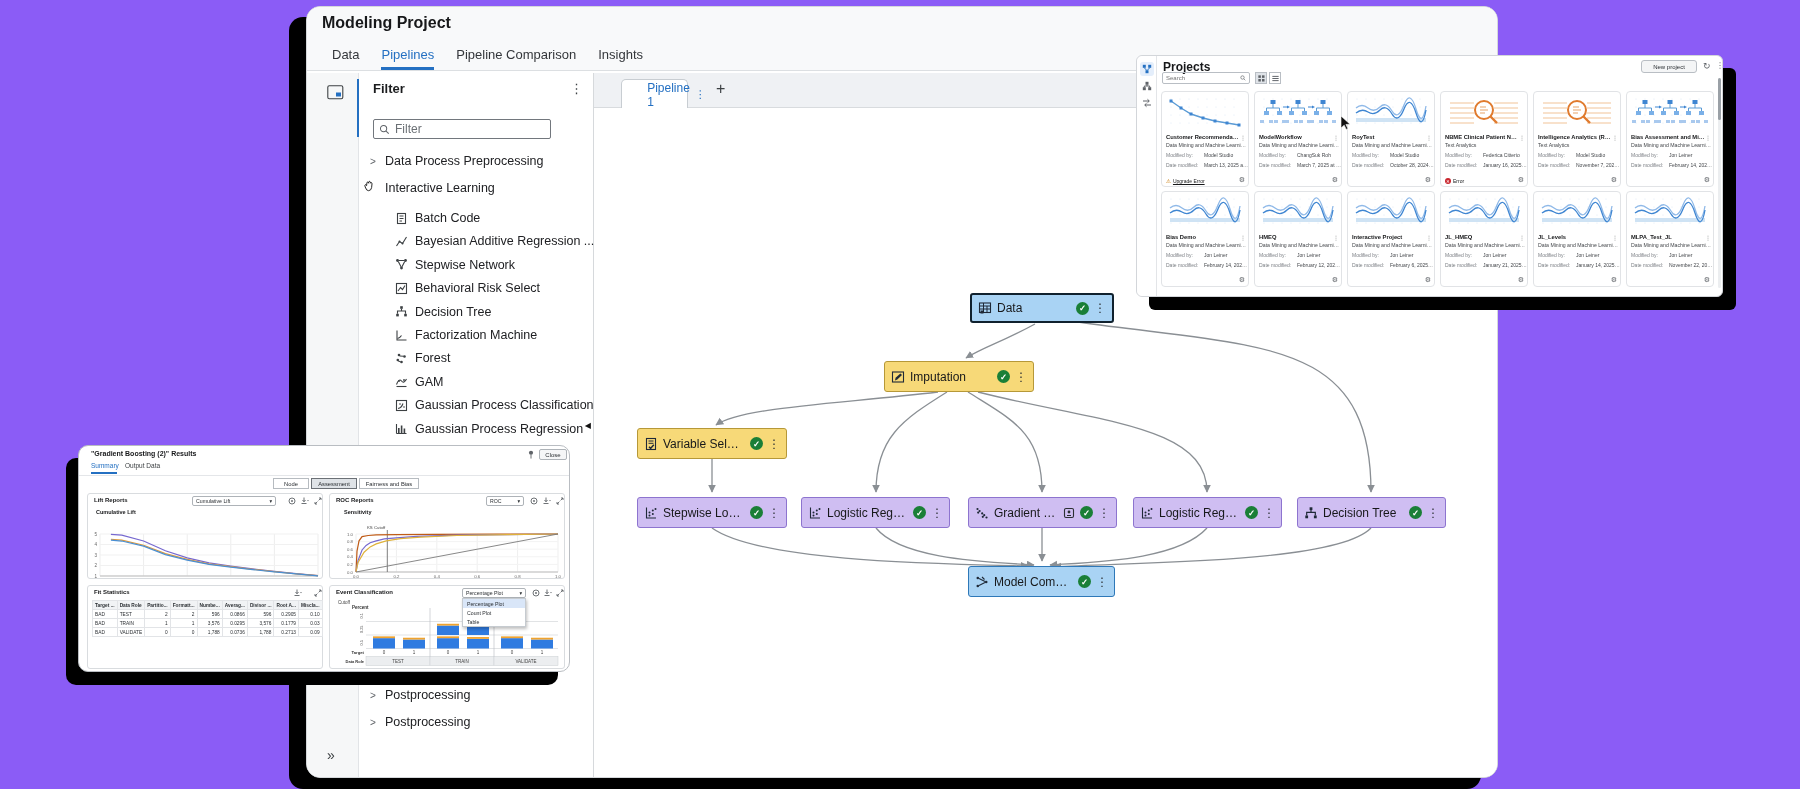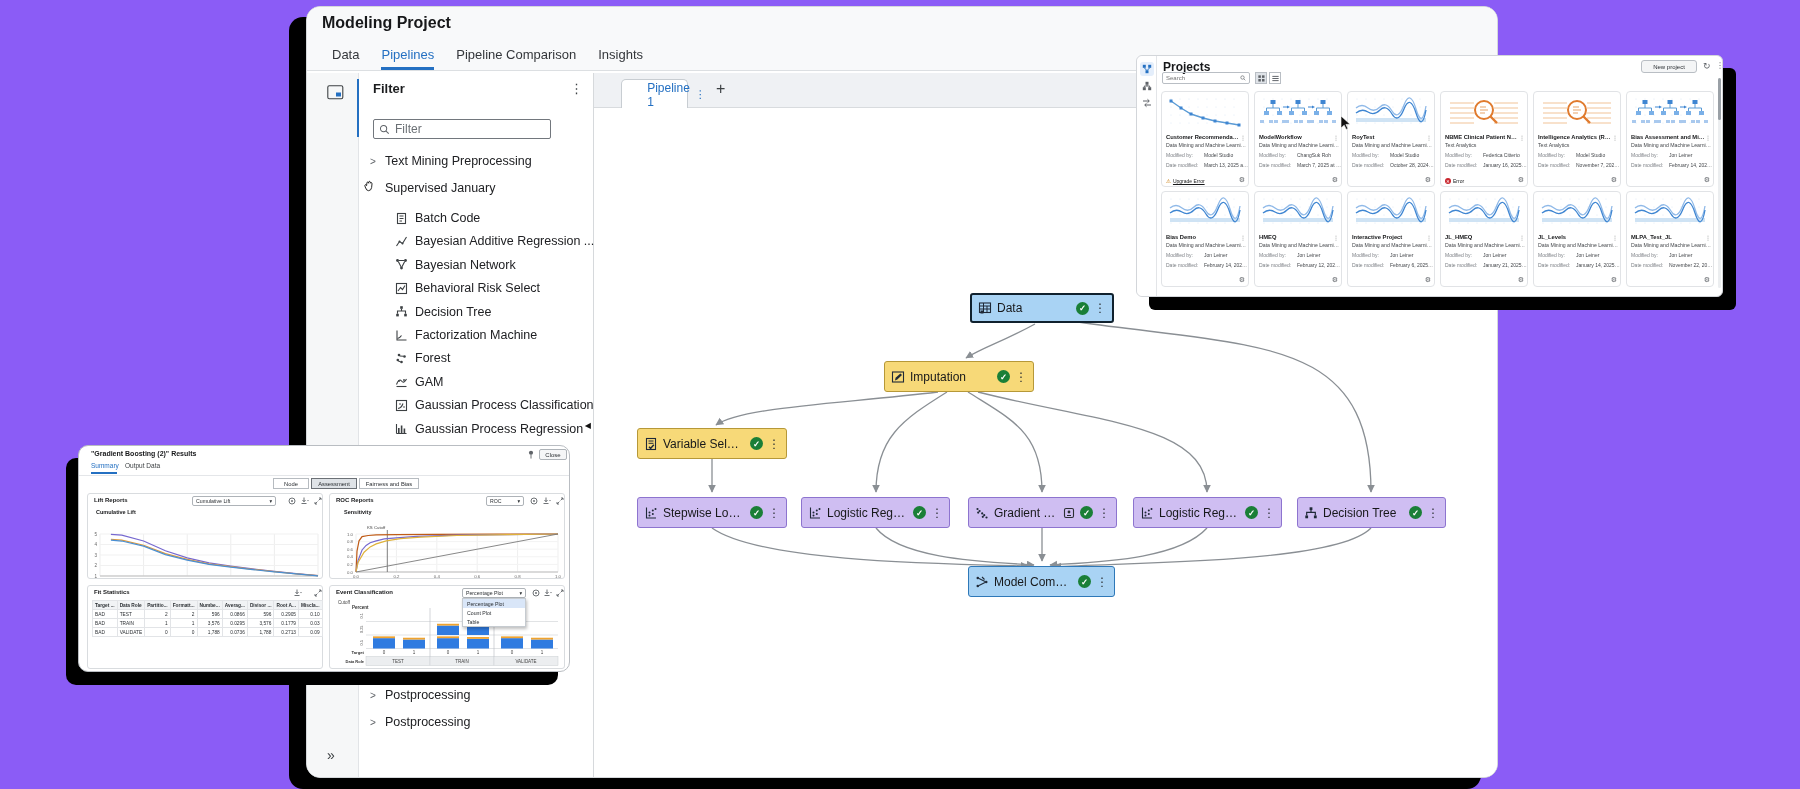--- a/index.html
+++ b/index.html
@@ -157,25 +157,25 @@
       <div class="np-filter">
         <svg viewBox="0 0 12 12">
             <circle cx="5" cy="5" r="3.4" fill="none" stroke="currentColor" stroke-width="1.1"></circle>
             <line x1="7.7" y1="7.7" x2="10.6" y2="10.6" stroke="currentColor" stroke-width="1.1"></line>
           </svg>
         <input placeholder="Filter" style="">
       </div>
       <div id="node-tree">
           <div class="tree-row" style="top:78px; left:0">
             <span class="chev">&gt;</span>
-            <span>Text Mining Preprocessing</span>
+            <span>Data Process Preprocessing</span>
           </div>
           <div class="tree-row" style="top:105px; left:0">
             <span class="chev"></span>
-            <span>Supervised January</span>
+            <span>Interactive Learning</span>
           </div>
           <div class="tree-row child" style="top:135px">
             <span class="ticon"><svg viewBox="0 0 13 13">
                 <rect x="2.5" y="1.5" width="8" height="10" fill="none" stroke="currentColor" stroke-width="1.1"></rect>
                 <line x1="4.5" y1="4" x2="8.5" y2="4" stroke="currentColor"></line>
                 <line x1="4.5" y1="6.5" x2="8.5" y2="6.5" stroke="currentColor"></line>
                 <line x1="4.5" y1="9" x2="7" y2="9" stroke="currentColor"></line>
               </svg></span>
             <span>Batch Code</span>
           </div>
@@ -187,21 +187,21 @@
               </svg></span>
             <span>Bayesian Additive Regression ...</span>
           </div>
           <div class="tree-row child" style="top:181.8px">
             <span class="ticon"><svg viewBox="0 0 13 13">
                 <circle cx="2.5" cy="2.5" r="1.4" fill="currentColor"></circle>
                 <circle cx="10.5" cy="2.5" r="1.4" fill="currentColor"></circle>
                 <circle cx="6.5" cy="10" r="1.4" fill="currentColor"></circle>
                 <path d="M3.3,3.5 L6,8.8 M9.7,3.5 L7,8.8 M3.8,2.5 L9.2,2.5" fill="none" stroke="currentColor" stroke-width="1.1"></path>
               </svg></span>
-            <span>Bayesian Network</span>
+            <span>Stepwise Network</span>
           </div>
           <div class="tree-row child" style="top:205.20000000000002px">
             <span class="ticon"><svg viewBox="0 0 13 13">
                 <rect x="1.5" y="1.5" width="10" height="10" fill="none" stroke="currentColor" stroke-width="1.1"></rect>
                 <path d="M3,9 L5.5,5.5 L7.5,7.5 L10,3.5" fill="none" stroke="currentColor" stroke-width="1.1"></path>
               </svg></span>
             <span>Behavioral Risk Select</span>
           </div>
           <div class="tree-row child" style="top:228.60000000000002px">
             <span class="ticon"><svg viewBox="0 0 13 13">

